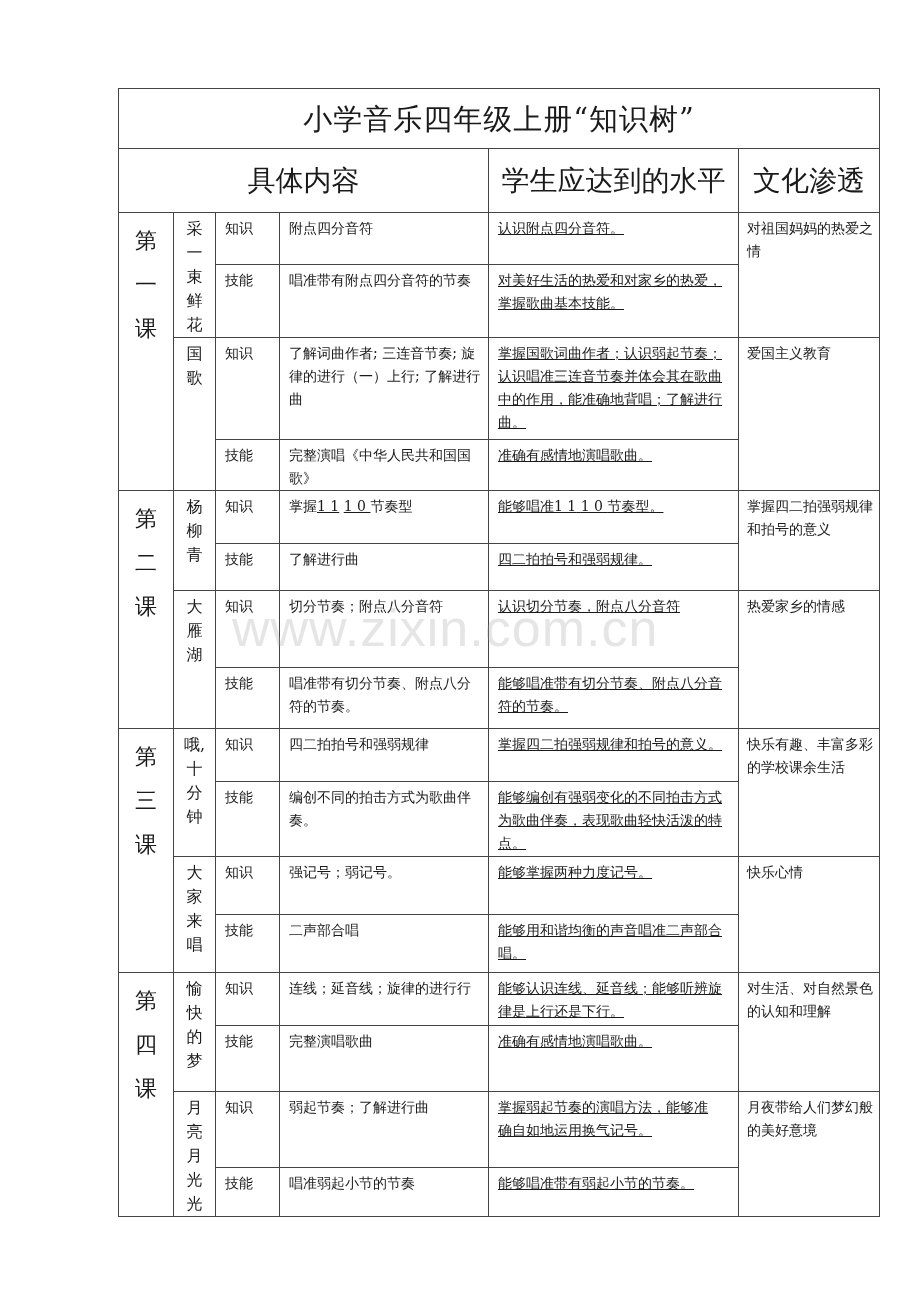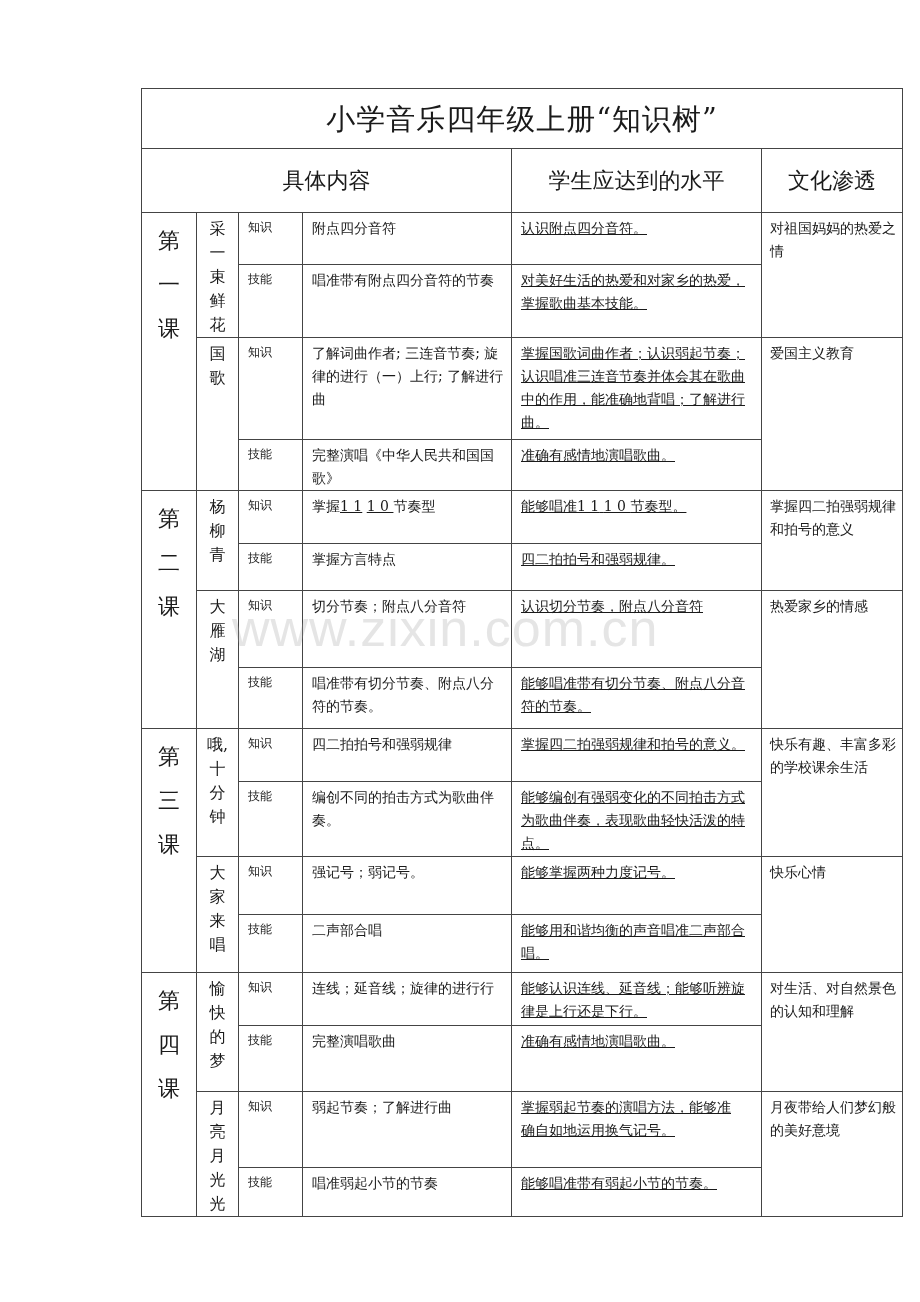--- a/index.html
+++ b/index.html
@@ -1,27 +1,27 @@
 <!DOCTYPE html>
 <html><head>
 <meta charset="utf-8">
 <style>
   html, body { margin: 0; padding: 0; background: #ffffff; }
   body { width: 920px; height: 1302px; position: relative; overflow: hidden;
          font-family: "DejaVu Serif", "Liberation Serif", serif; color: #1a1a1a; }
-  .page { position: absolute; left: 93px; top: 88px; width: 761px; padding-left: 48px; }
+  .page { position: absolute; left: 70px; top: 88px; width: 761px; padding-left: 48px; }
   table { border-collapse: collapse; width: 761px; table-layout: fixed; }
   td { border: 1px solid #444; vertical-align: top; padding: 0; font-size: 14px; line-height: 23px; }
   .title { height: 59px; text-align: center; vertical-align: middle; font-size: 29px; line-height: 36px; letter-spacing: 1px; }
-  .hdr { height: 63px; text-align: center; vertical-align: middle; font-size: 22px; }
+  .hdr { height: 63px; text-align: center; vertical-align: middle; font-size: 28px; }
   .lesson { text-align: center; font-size: 22px; line-height: 44px; padding-top: 6px; }
   .lesson span { display: block; }
   .song { text-align: center; font-size: 16px; line-height: 24px; padding-top: 4px; }
   .song span { display: block; }
-  .type { font-size: 12px; padding: 4px 0 0 9px; font-family: Liberation Mono, monospace; }
+  .type { font-size: 14px; padding: 4px 0 0 9px; }
   .content { padding: 4px 6px 0 9px; }
   .level { padding: 4px 6px 0 9px; text-decoration: underline; }
   .culture { padding: 4px 4px 0 8px; }
   .ul { text-decoration: underline; }
   .watermark { position: absolute; left: 232px; top: 598px; font-family: "Liberation Sans", sans-serif;
                font-size: 52px; color: rgba(160,160,160,0.28); letter-spacing: 1px; pointer-events: none; }
 </style>
 </head>
 <body>
 
@@ -93,21 +93,21 @@
             <span>柳</span>
             <span>青</span>
           </td>
           <td class="type">知识</td>
           <td class="content"><span>掌握</span><span class="ul">1 1</span> <span class="ul"> 1 0 </span><span> 节奏型</span></td>
           <td class="level" style="white-space: pre-line;"><span>能够唱准</span><span class="ul">1 1</span> <span class="ul"> 1 0 </span><span> 节奏型。</span></td>
           <td class="culture" rowspan="2">掌握四二拍强弱规律和拍号的意义</td>
         </tr>
         <tr style="height: 47px;">
           <td class="type">技能</td>
-          <td class="content">掌握方言特点</td>
+          <td class="content">了解进行曲</td>
           <td class="level" style="white-space: pre-line;">四二拍拍号和强弱规律。</td>
         </tr>
         <tr style="height: 77px;">
           <td class="song" rowspan="2">
             <span>大</span>
             <span>雁</span>
             <span>湖</span>
           </td>
           <td class="type">知识</td>
           <td class="content">切分节奏；附点八分音符</td>

